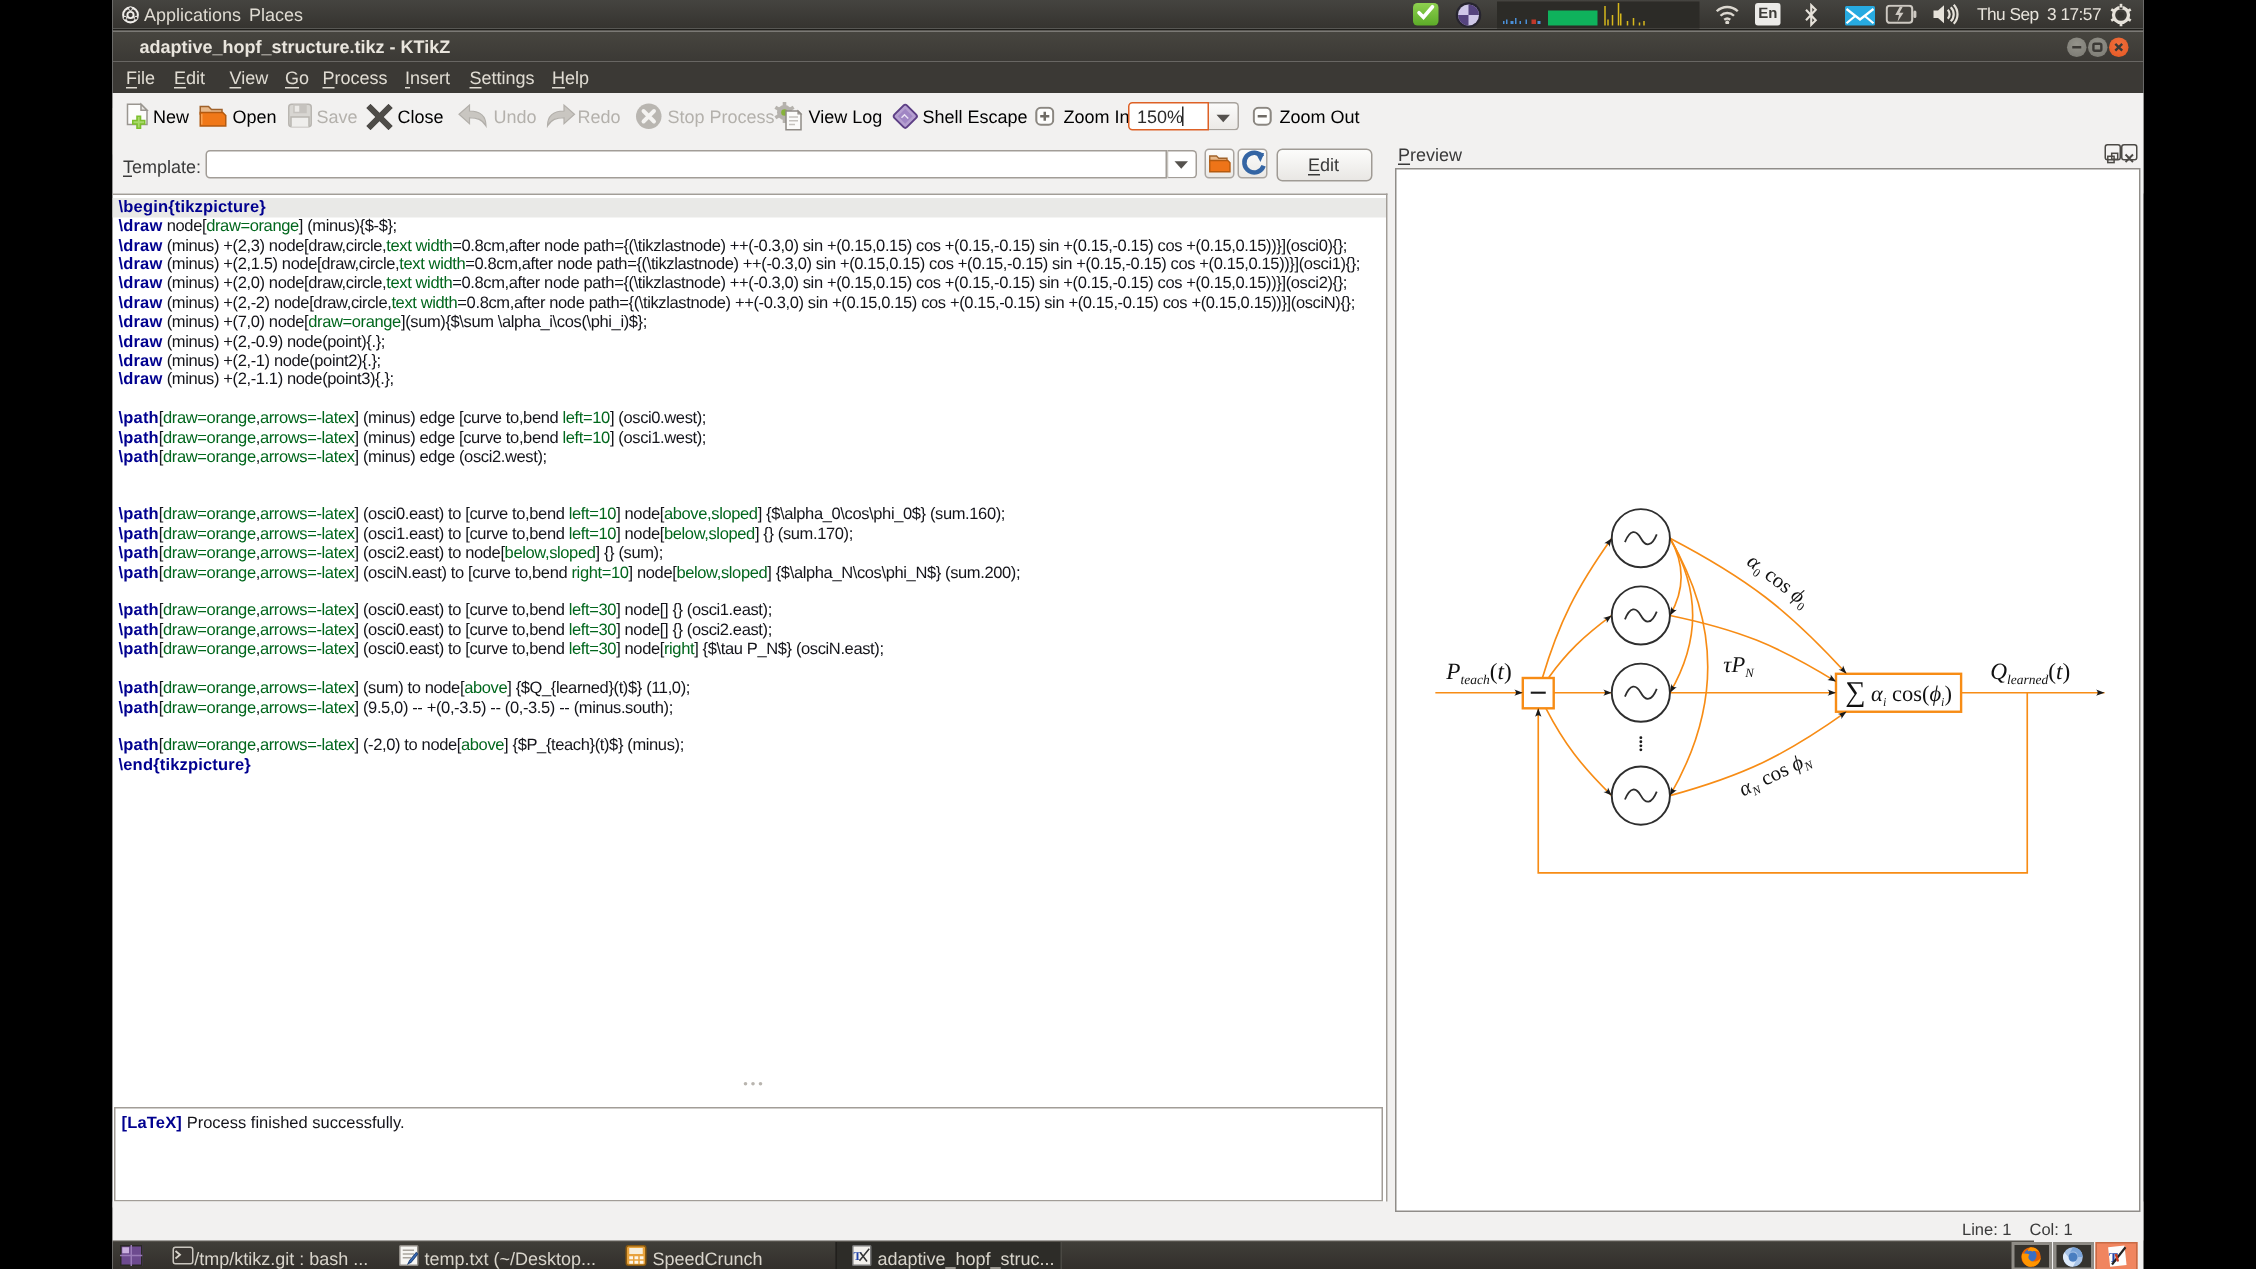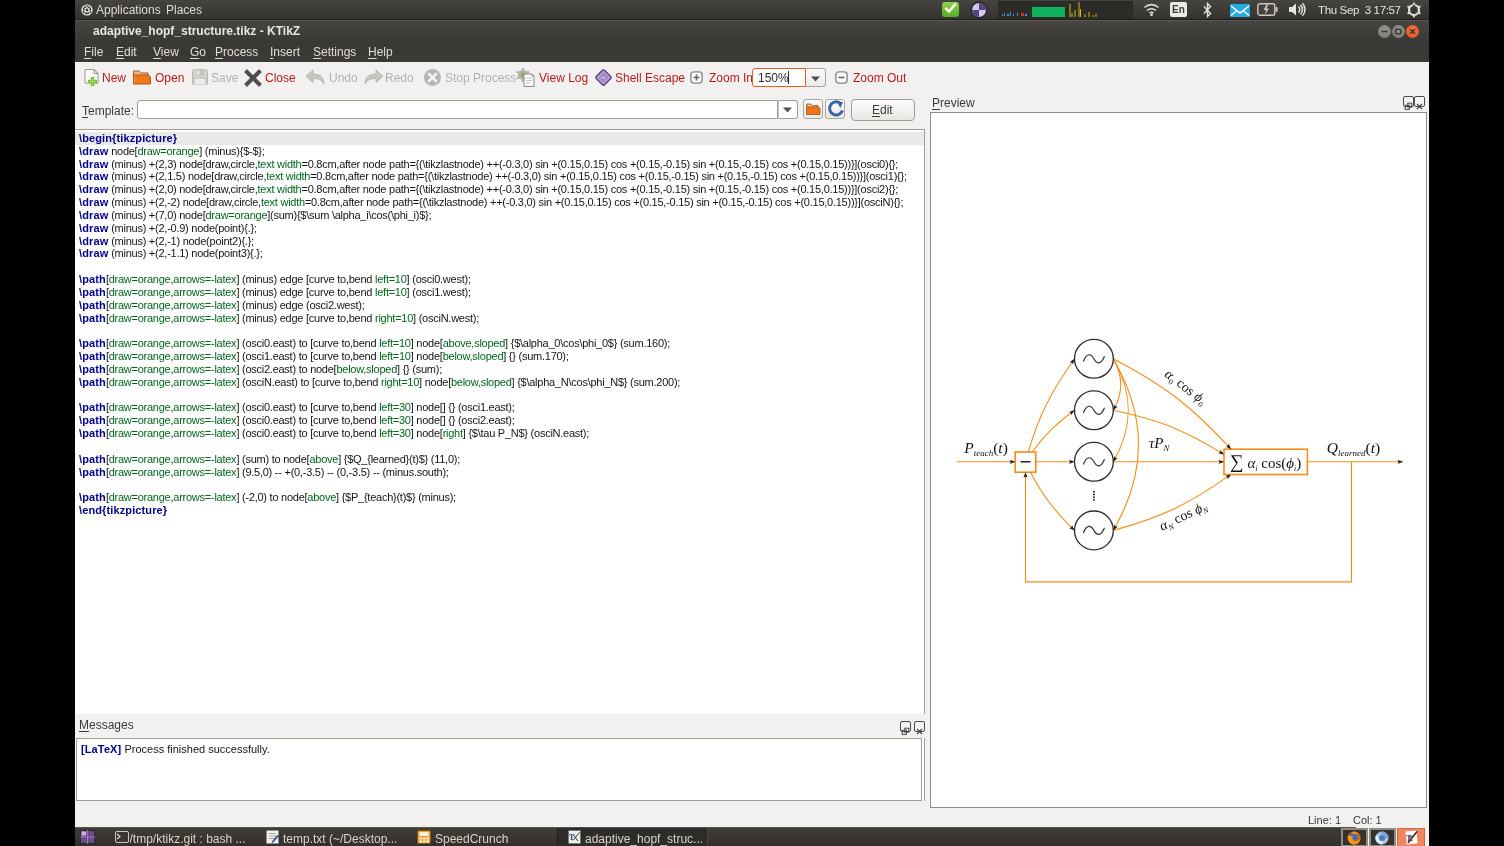--- a/index.html
+++ b/index.html
@@ -3,21 +3,21 @@
 *{margin:0;padding:0;box-sizing:border-box}
 html,body{width:1504px;height:846px;background:#000;font-family:"Liberation Sans",sans-serif;overflow:hidden}
 .abs{position:absolute}
 #screen{position:absolute;left:75px;top:0;width:1354px;height:846px;background:#f2f1f0;overflow:hidden}
 #topbar{position:absolute;left:0;top:0;width:1354px;height:20px;background:linear-gradient(#454440,#35332f);border-bottom:1px solid #1f1e1b;color:#dfdbd2}
 #titlebar{position:absolute;left:0;top:20px;width:1354px;height:21px;background:linear-gradient(#47453f,#3b3935);border-top:1px solid #5b5954;color:#e7e3da}
 #menubar{position:absolute;left:0;top:41px;width:1354px;height:21px;background:#3b3935;color:#e0dcd3}
 .menuitem{position:absolute;top:4px;font-size:12px}
 .mn{text-decoration:underline;text-underline-offset:2px}
 #toolbar{position:absolute;left:0;top:62px;width:1354px;height:32px;background:#f2f1f0}
-.tbtxt{position:absolute;top:9px;font-size:12px;color:#b91c1c}
+.tbtxt{position:absolute;top:9px;font-size:12px;color:#000000}
 .tbtxt.dis{color:#b4b1ac}
 #tmplrow{position:absolute;left:0;top:94px;width:1354px;height:35px;background:#f2f1f0}
 #editor{position:absolute;left:0;top:129px;width:850px;height:676px;background:#fff;border-top:1px solid #a29d97;border-right:1px solid #a29d97}
 .cl{position:absolute;left:4px;white-space:pre;font-size:11px;letter-spacing:-0.25px;color:#14141a;height:13px;line-height:13px}
 .k{color:#00008f;font-weight:bold;letter-spacing:0.12px}
 .g{color:#00661c;font-weight:normal}
 #msghdr{position:absolute;left:0;top:714px;width:850px;height:24px;background:#f2f1f0}
 #msgbox{position:absolute;left:1px;top:738px;width:846px;height:63px;background:#fff;border:1px solid #a29d97}
 #statusbar{position:absolute;left:0;top:801px;width:1354px;height:26px;background:#f2f1f0}
 #taskbar{position:absolute;left:0;top:827px;width:1281px;height:19px;background:linear-gradient(#403e39,#322f2b);border-top:1px solid #55524c}
@@ -262,52 +262,39 @@
 <div class="cl" style="top:40.49px"><span class="k">\draw</span> (minus) +(2,1.5) node[draw,circle,<span class="g">text width</span>=0.8cm,after node path={(\tikzlastnode) ++(-0.3,0) sin +(0.15,0.15) cos +(0.15,-0.15) sin +(0.15,-0.15) cos +(0.15,0.15))}](osci1){};</div>
 <div class="cl" style="top:53.32px"><span class="k">\draw</span> (minus) +(2,0) node[draw,circle,<span class="g">text width</span>=0.8cm,after node path={(\tikzlastnode) ++(-0.3,0) sin +(0.15,0.15) cos +(0.15,-0.15) sin +(0.15,-0.15) cos +(0.15,0.15))}](osci2){};</div>
 <div class="cl" style="top:66.15px"><span class="k">\draw</span> (minus) +(2,-2) node[draw,circle,<span class="g">text width</span>=0.8cm,after node path={(\tikzlastnode) ++(-0.3,0) sin +(0.15,0.15) cos +(0.15,-0.15) sin +(0.15,-0.15) cos +(0.15,0.15))}](osciN){};</div>
 <div class="cl" style="top:78.98px"><span class="k">\draw</span> (minus) +(7,0) node[<span class="g">draw=orange</span>](sum){$\sum \alpha_i\cos(\phi_i)$};</div>
 <div class="cl" style="top:91.81px"><span class="k">\draw</span> (minus) +(2,-0.9) node(point){.};</div>
 <div class="cl" style="top:104.64px"><span class="k">\draw</span> (minus) +(2,-1) node(point2){.};</div>
 <div class="cl" style="top:117.47px"><span class="k">\draw</span> (minus) +(2,-1.1) node(point3){.};</div>
 <div class="cl" style="top:143.13px"><span class="k">\path</span>[<span class="g">draw=orange</span>,<span class="g">arrows=-latex</span>] (minus) edge [curve to,bend <span class="g">left=10</span>] (osci0.west);</div>
 <div class="cl" style="top:155.96px"><span class="k">\path</span>[<span class="g">draw=orange</span>,<span class="g">arrows=-latex</span>] (minus) edge [curve to,bend <span class="g">left=10</span>] (osci1.west);</div>
 <div class="cl" style="top:168.79px"><span class="k">\path</span>[<span class="g">draw=orange</span>,<span class="g">arrows=-latex</span>] (minus) edge (osci2.west);</div>
-<div class="cl" style="top:181.62px"><span class="k">\path</span>[<span class="g">draw=orange</span>,<span class="g">arrows=-latex</span>] (minus) edge [curve to,bend <span class="g">right=10</span>] (osciN.west);</div>
 <div class="cl" style="top:207.28px"><span class="k">\path</span>[<span class="g">draw=orange</span>,<span class="g">arrows=-latex</span>] (osci0.east) to [curve to,bend <span class="g">left=10</span>] node[<span class="g">above,sloped</span>] {$\alpha_0\cos\phi_0$} (sum.160);</div>
 <div class="cl" style="top:220.11px"><span class="k">\path</span>[<span class="g">draw=orange</span>,<span class="g">arrows=-latex</span>] (osci1.east) to [curve to,bend <span class="g">left=10</span>] node[<span class="g">below,sloped</span>] {} (sum.170);</div>
 <div class="cl" style="top:232.94px"><span class="k">\path</span>[<span class="g">draw=orange</span>,<span class="g">arrows=-latex</span>] (osci2.east) to node[<span class="g">below,sloped</span>] {} (sum);</div>
 <div class="cl" style="top:245.77px"><span class="k">\path</span>[<span class="g">draw=orange</span>,<span class="g">arrows=-latex</span>] (osciN.east) to [curve to,bend <span class="g">right=10</span>] node[<span class="g">below,sloped</span>] {$\alpha_N\cos\phi_N$} (sum.200);</div>
 <div class="cl" style="top:271.43px"><span class="k">\path</span>[<span class="g">draw=orange</span>,<span class="g">arrows=-latex</span>] (osci0.east) to [curve to,bend <span class="g">left=30</span>] node[] {} (osci1.east);</div>
 <div class="cl" style="top:284.26px"><span class="k">\path</span>[<span class="g">draw=orange</span>,<span class="g">arrows=-latex</span>] (osci0.east) to [curve to,bend <span class="g">left=30</span>] node[] {} (osci2.east);</div>
 <div class="cl" style="top:297.09px"><span class="k">\path</span>[<span class="g">draw=orange</span>,<span class="g">arrows=-latex</span>] (osci0.east) to [curve to,bend <span class="g">left=30</span>] node[<span class="g">right</span>] {$\tau P_N$} (osciN.east);</div>
 <div class="cl" style="top:322.75px"><span class="k">\path</span>[<span class="g">draw=orange</span>,<span class="g">arrows=-latex</span>] (sum) to node[<span class="g">above</span>] {$Q_{learned}(t)$} (11,0);</div>
 <div class="cl" style="top:335.58px"><span class="k">\path</span>[<span class="g">draw=orange</span>,<span class="g">arrows=-latex</span>] (9.5,0) -- +(0,-3.5) -- (0,-3.5) -- (minus.south);</div>
 <div class="cl" style="top:361.24px"><span class="k">\path</span>[<span class="g">draw=orange</span>,<span class="g">arrows=-latex</span>] (-2,0) to node[<span class="g">above</span>] {$P_{teach}(t)$} (minus);</div>
 <div class="cl" style="top:374.07px"><span class="k">\end{tikzpicture}</span></div>
 </div>
 <div class="abs" style="left:420px;top:711px;width:14px;height:3px"><svg width="14" height="3">
         <g fill="#b9b5af">
           <circle cx="2" cy="1.5" r="1.2"></circle>
           <circle cx="7" cy="1.5" r="1.2"></circle>
           <circle cx="12" cy="1.5" r="1.2"></circle>
         </g>
       </svg></div>
-<div id="msghdr">
-<div class="abs" style="left:4px;top:4px;font-size:12px;color:#3a3a3a"><span class="mn">M</span>essages</div>
-<div class="sicon" style="left:825px;top:7px"><svg width="9" height="9" viewBox="0 0 9 9">
-          <g fill="none" stroke="#4c4a46" stroke-width="1">
-            <rect x="1.2" y="3.2" width="4.2" height="4.2"></rect>
-            <rect x="3.8" y="1.2" width="4" height="4"></rect>
-          </g>
-        </svg></div>
-<div class="sicon" style="left:839px;top:7px"><svg width="9" height="9" viewBox="0 0 9 9">
-          <path d="M2 2 L7 7 M7 2 L2 7" stroke="#4c4a46" stroke-width="1.3" fill="none"></path>
-        </svg></div>
-</div>
 <div id="msgbox">
       <div class="abs" style="left:4px;top:4px;font-size:11px;color:#14141a"><span class="k">[LaTeX]</span> Process finished successfully.</div>
     </div>
 <div id="statusbar">
 <div class="abs" style="left:1233px;top:13px;font-size:11px;color:#3a3a3a">Line: 1</div>
 <div class="abs" style="left:1278px;top:13px;font-size:11px;color:#3a3a3a">Col: 1</div>
 </div>
 <div class="abs" style="left:857px;top:96px;font-size:12px;color:#3a3a3a"><span class="mn">P</span>review</div>
 <div class="sicon" style="left:1328px;top:96px"><svg width="9" height="9" viewBox="0 0 9 9">
         <g fill="none" stroke="#4c4a46" stroke-width="1">

